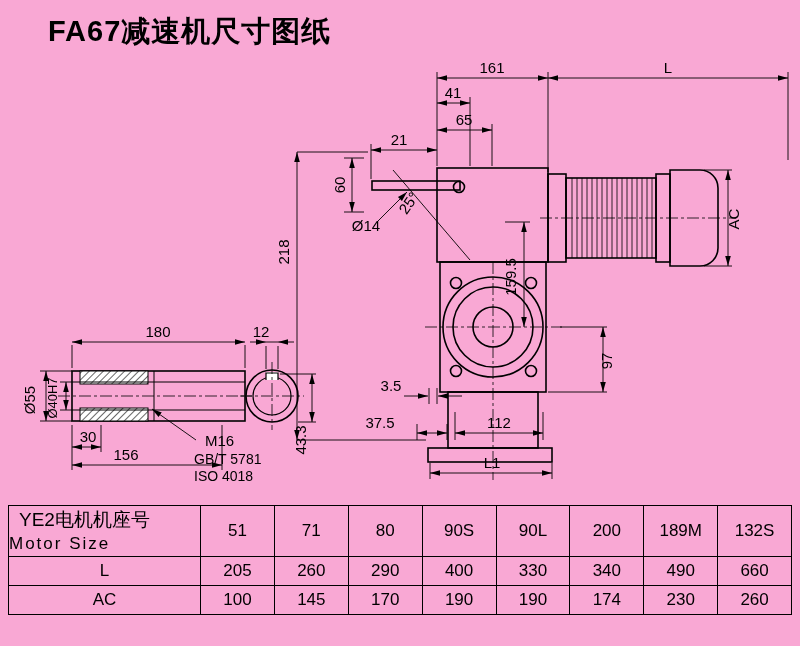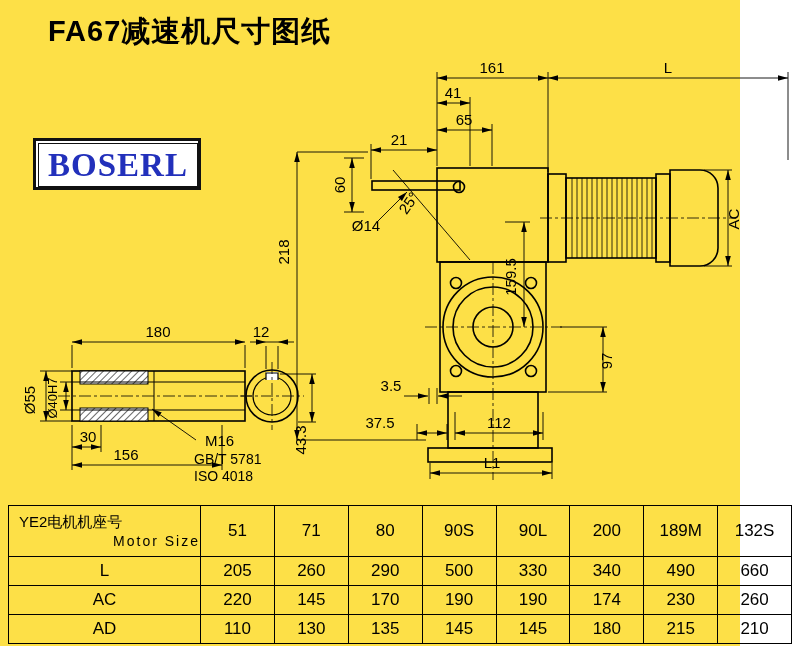--- a/index.html
+++ b/index.html
@@ -1,46 +1,41 @@
 <!DOCTYPE html>
 <html><head>
 <meta charset="utf-8">
 <style>
   html,body{margin:0;padding:0;background:#fff;}
   body{width:800px;height:646px;overflow:hidden;font-family:"Liberation Sans",sans-serif;color:#000;}
-  .page{position:relative;width:740px;height:646px;background:#fde047;text-decoration:underline;}
+  .page{position:relative;width:800px;height:646px;background:#f9a8d4;text-decoration:underline;}
 
   .title{position:absolute;left:48px;top:12px;font-size:29px;font-weight:bold;letter-spacing:1px;}
 
   .logo-box{position:absolute;left:33px;top:138px;width:158px;height:42px;border:3px solid #111;padding:2px;background:#fff;}
   .logo-inner{width:100%;height:100%;border:1px solid #111;display:flex;align-items:center;justify-content:center;}
   .logo-text{font-family:"Liberation Serif",serif;font-weight:bold;font-size:33px;line-height:1;color:#2230bb;letter-spacing:1px;}
 
   .drawing{position:absolute;left:0;top:0;width:800px;height:505px;}
   .dim{marker-start:url(#arr);marker-end:url(#arr);}
   .dimE{marker-end:url(#arr);}
 
   .dim-table{position:absolute;left:8px;top:505px;width:784px;border-collapse:collapse;table-layout:fixed;text-align:center;font-size:17px;}
   .dim-table td{border:1px solid #000;height:28px;padding:0;}
   .dim-table tr.hdr td{height:50px;}
-  .hz{text-align:left;padding-left:10px;font-size:15px;line-height:1.4;}
-  .he{text-align:right;font-size:14px;letter-spacing:2px;line-height:1.3;}
+  .hz{text-align:left;padding-left:10px;font-size:19px;line-height:1.4;}
+  .he{text-align:left;font-size:17px;letter-spacing:2px;line-height:1.3;}
 </style>
 </head>
 <body>
 
 <div class="page">
 
   <div class="title">FA67减速机尺寸图纸</div>
 
-  <div class="logo-box">
-    <div class="logo-inner">
-      <span class="logo-text">BOSERL</span>
-    </div>
-  </div>
 
   <svg class="drawing" viewBox="0 0 800 505">
     <defs>
       <marker id="arr" markerUnits="userSpaceOnUse" markerWidth="11" markerHeight="10" refX="10" refY="5" orient="auto-start-reverse">
         <path d="M0,2.2 L10,5 L0,7.8 Z" fill="#000"></path>
       </marker>
       <pattern id="hatch" width="5" height="5" patternUnits="userSpaceOnUse" patternTransform="rotate(45)">
         <rect width="5" height="5" fill="#fff"></rect>
         <line x1="0" y1="0" x2="0" y2="5" stroke="#000" stroke-width="1.2"></line>
       </pattern>
@@ -214,44 +209,33 @@
         <td>90L</td>
         <td>200</td>
         <td>189M</td>
         <td>132S</td>
       </tr>
       <tr>
         <td>L</td>
         <td>205</td>
         <td>260</td>
         <td>290</td>
-        <td>500</td>
+        <td>400</td>
         <td>330</td>
         <td>340</td>
         <td>490</td>
         <td>660</td>
       </tr>
       <tr>
         <td>AC</td>
-        <td>220</td>
+        <td>100</td>
         <td>145</td>
         <td>170</td>
         <td>190</td>
         <td>190</td>
         <td>174</td>
         <td>230</td>
         <td>260</td>
       </tr>
-      <tr>
-        <td>AD</td>
-        <td>110</td>
-        <td>130</td>
-        <td>135</td>
-        <td>145</td>
-        <td>145</td>
-        <td>180</td>
-        <td>215</td>
-        <td>210</td>
-      </tr>
     </tbody>
   </table>
 
 </div>
 
 </body></html>

